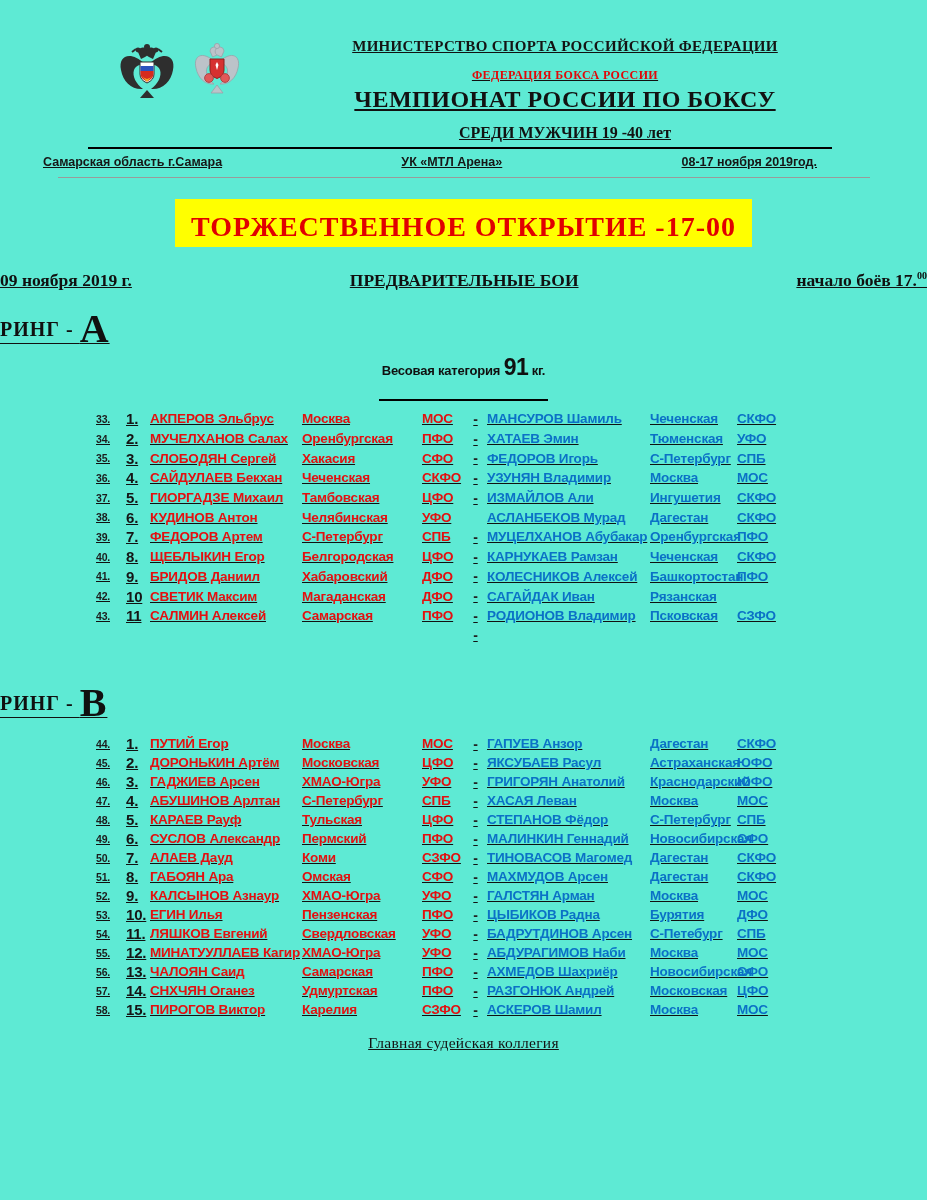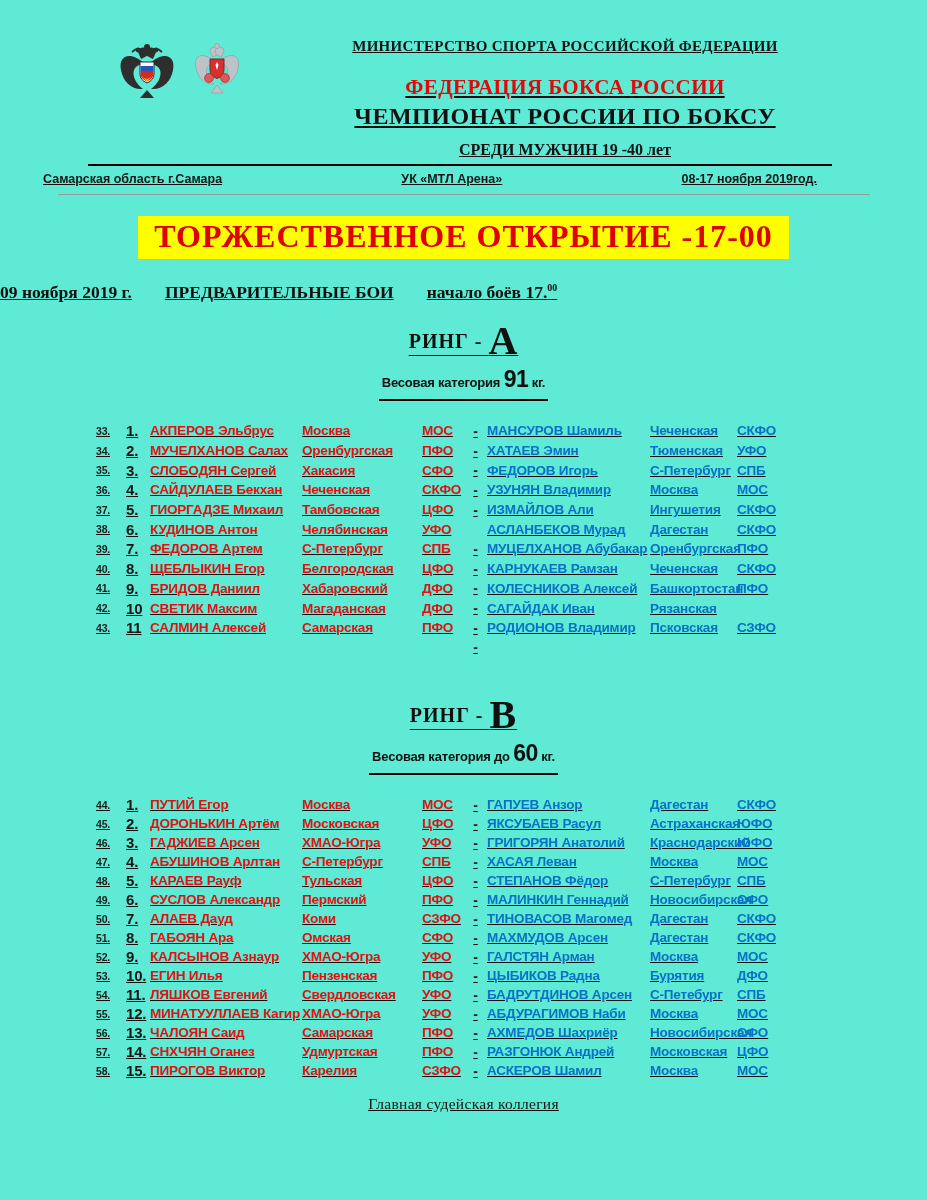--- a/index.html
+++ b/index.html
@@ -4,50 +4,50 @@
 <style>
   html,body{margin:0;padding:0;background:#ffffff;}
   .page{position:relative;width:927px;height:1200px;background:#5eead4;overflow:hidden;
         font-family:"Liberation Sans",sans-serif;color:#111;text-decoration:underline;}
 
   
   .emblems{position:absolute;left:116px;top:40px;display:flex;gap:14px;align-items:flex-start;}
   .header-text{margin:38px 0 0 215px;width:700px;text-align:center;
                font-family:"Liberation Serif",serif;font-weight:bold;}
   .h-ministry{font-size:15px;letter-spacing:.3px;color:#141414;}
-  .h-federation{font-size:21px;color:#e00808;margin-top:20px;letter-spacing:.4px;}
+  .h-federation{font-size:12px;color:#e00808;margin-top:13px;letter-spacing:.4px;}
   .h-champ{font-size:24px;margin-top:3px;letter-spacing:.5px;color:#121212;}
   .h-cat{font-size:16px;margin-top:11px;color:#121212;}
   .rule-thick{width:744px;margin:5px 0 0 88px;border-top:2.5px solid #000;}
   .loc-row{display:flex;justify-content:space-between;padding:6px 110px 0 43px;
            font-size:12.5px;font-weight:bold;color:#161616;}
   .rule-thin{width:812px;margin:8px 0 0 58px;border-top:1px solid #9a9a9a;}
 
   
   .banner-wrap{text-align:center;margin-top:21px;}
   .banner{display:inline-block;background:#ffff00;color:#e10000;
-          font-family:"Liberation Serif",serif;font-weight:bold;font-size:32px;
-          letter-spacing:1px;padding:2px 16px 4px 16px;}
-
-  
-  .session{display:flex;justify-content:flex-start;gap:33px;margin-top:23px;
+          font-family:"Liberation Serif",serif;font-weight:bold;font-size:28px;
+          letter-spacing:1px;padding:12px 16px 4px 16px;}
+
+  
+  .session{display:flex;justify-content:space-between;gap:33px;margin-top:23px;
            font-family:"Liberation Serif",serif;font-weight:bold;font-size:17.5px;color:#101010;}
   .session sup{font-size:10px;}
 
   
-  .ring-head{text-align:center;font-family:"Liberation Serif",serif;font-weight:bold;color:#101010;}
+  .ring-head{text-align:left;font-family:"Liberation Serif",serif;font-weight:bold;color:#101010;}
   .ring-head .rh-label{font-size:20px;letter-spacing:1px;vertical-align:6px;}
   .ring-head .rh-letter{font-size:40px;letter-spacing:1px;}
   .weight-wrap{text-align:center;margin-top:2px;}
-  .weight{display:inline-block;border-bottom:2px solid #000;padding:0 3px 6px 3px;
+  .weight{display:inline-block;border-bottom:2px solid #000;padding:0 3px 18px 3px;
           font-weight:bold;font-size:13px;color:#101010;letter-spacing:-.2px;}
   .weight .w-big{font-size:23px;letter-spacing:-.5px;}
 
   
-  .bouts{margin-top:20px;}
+  .bouts{margin-top:8px;}
   .bout{display:flex;align-items:center;padding-left:84px;font-weight:bold;letter-spacing:-.2px;}
   .ring-a .bout{height:19.7px;}
   .ring-b .bout{height:19.0px;}
   .bout span{white-space:nowrap;overflow:visible;}
   .c-num{width:26px;text-align:right;font-size:10.5px;color:#1c1c1c;}
   .c-pair{width:40px;padding-left:16px;font-size:15px;color:#151515;box-sizing:border-box;}
   .c-rname{width:152px;}
   .c-rregion{width:120px;}
   .c-rdist{width:42px;}
   .c-dash{width:23px;text-align:center;color:#222;font-size:14px;}
@@ -281,23 +281,20 @@
         </div>
       </div>
   </section>
 
   <div class="gap-ring-b"></div>
 
   <section class="ring-b">
     <div class="ring-head">
       <span class="rh-label">РИНГ - </span><span class="rh-letter">B</span>
     </div>
-    <div class="weight-wrap">
-      <span class="weight"><span>Весовая категория до </span><span class="w-big">60</span><span> кг.</span></span>
-    </div>
     <div class="bouts">
         <div class="bout">
           <span class="c-num">44.</span>
           <span class="c-pair">1.</span>
           <span class="c-rname red">ПУТИЙ Егор</span>
           <span class="c-rregion red">Москва</span>
           <span class="c-rdist red">МОС</span>
           <span class="c-dash">-</span>
           <span class="c-bname blue">ГАПУЕВ Анзор</span>
           <span class="c-bregion blue">Дагестан</span>

